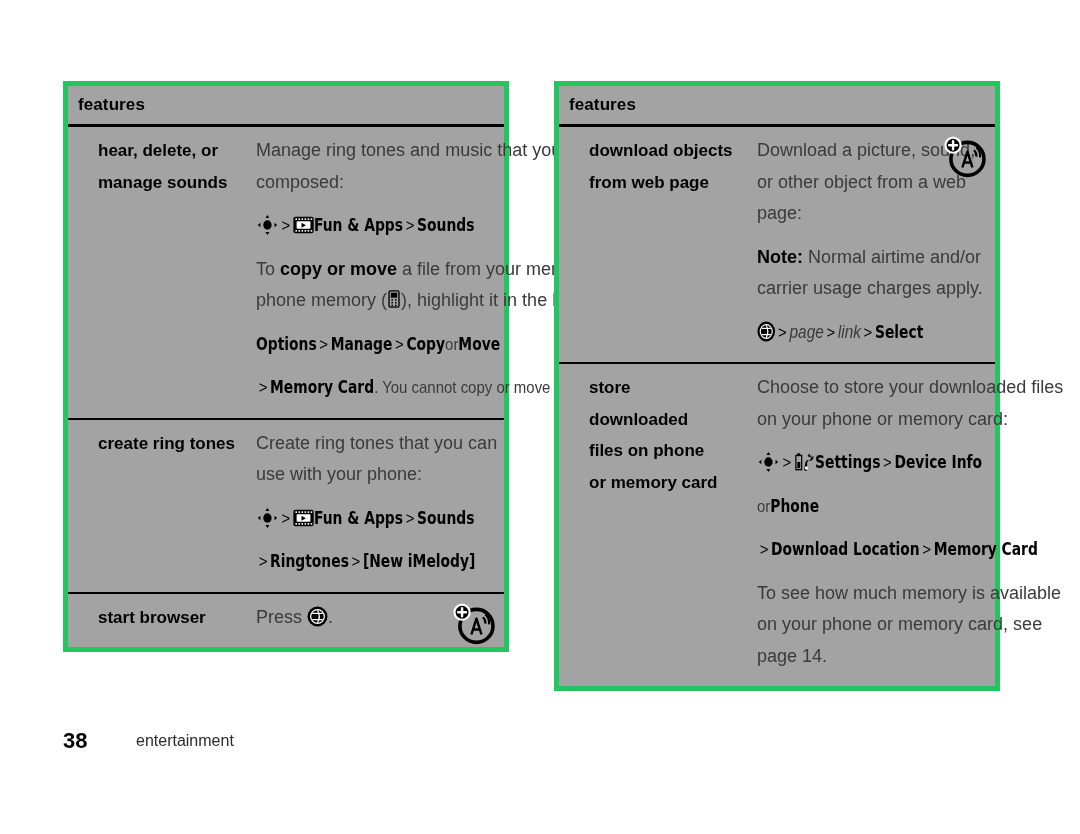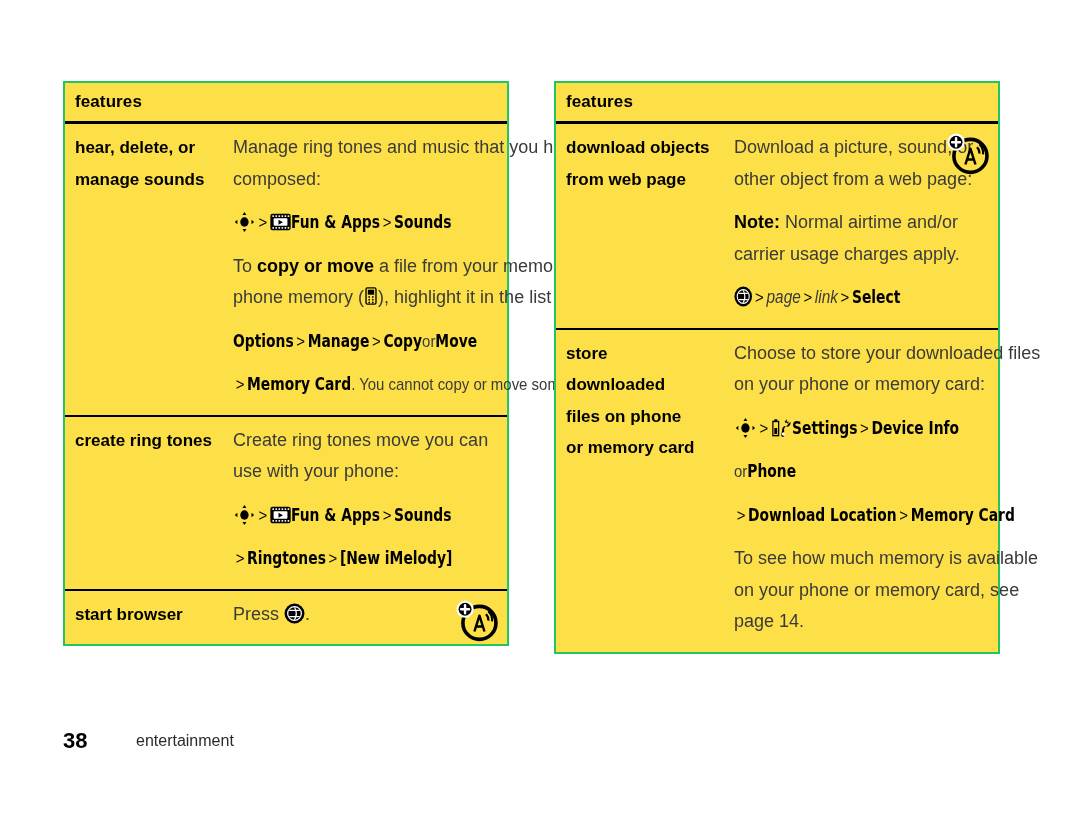--- a/index.html
+++ b/index.html
@@ -12,39 +12,40 @@
     height: 834px;
     position: relative;
     font-family: "Liberation Sans", sans-serif;
     color: #000000;
     overflow: hidden;
   }
 
   
   .feature-table {
     position: absolute;
-    border: 2px solid #22c55e;
-    background: #fde047;
+    border: 5px solid #22c55e;
+    background: #a3a3a3;
     box-sizing: border-box;
   }
   #table-left  { left: 63px;  top: 81px;  width: 446px; }
   #table-right { left: 554px; top: 81px;  width: 446px; }
 
   .table-header {
     border-bottom: 3px solid #000;
     padding: 9px 0 9px 10px;
     font-weight: bold;
     font-size: 17px;
     letter-spacing: .1px;
   }
 
   .feature-row {
     display: flex;
     border-top: 2px solid #000;
     box-sizing: border-box;
+    padding-left: 20px;
   }
   .feature-row.first { border-top: none; }
 
   .cell-name {
     flex: 0 0 168px;
     padding: 8px 6px 14px 10px;
     box-sizing: border-box;
     font-weight: bold;
     font-size: 17px;
     line-height: 31.5px;
@@ -186,21 +187,21 @@
               <circle cx="18" cy="28" r="1.9" fill="#000"></circle>
               <circle cx="10" cy="34" r="1.9" fill="#000"></circle>
               <circle cx="18" cy="34" r="1.9" fill="#000"></circle>
             </svg></span><span class="plain">), highlight it in the list and press</span></p><p class="gap"><span class="mpath"><span class="b">Options</span><span class="sep">&gt;</span><span class="b">Manage</span><span class="sep">&gt;</span><span class="b">Copy</span><span class="plain">or</span><span class="b">Move</span></span></p><p class="gap"><span class="mpath"><span class="sep">&gt;</span><span class="b">Memory Card</span><span class="plain">. You cannot copy or move some copyrighted files.</span></span></p></div>
     </div>
     <div class="feature-row">
       <div class="cell-name">
         <div>create ring tones</div>
       </div>
       <div class="cell-desc">
-        <p><span class="plain">Create ring tones move you can use with your phone:</span></p>
+        <p><span class="plain">Create ring tones that you can use with your phone:</span></p>
         <p class="gap"><span class="mpath"><span><svg class="inline-ico navkey" viewBox="0 0 52 44" xmlns="http://www.w3.org/2000/svg">
                 <circle cx="26" cy="22" r="9.5" fill="#000"></circle>
                 <path d="M26 2 l4.5 6 h-9 z" fill="#000"></path>
                 <path d="M26 42 l4.5 -6 h-9 z" fill="#000"></path>
                 <path d="M4 22 l6 -4.5 v9 z" fill="#000"></path>
                 <path d="M48 22 l-6 -4.5 v9 z" fill="#000"></path>
               </svg></span><span class="sep">&gt;</span><span><svg class="inline-ico appico" viewBox="0 0 52 38" xmlns="http://www.w3.org/2000/svg">
                 <rect x="1" y="1" width="50" height="36" rx="5" fill="#000"></rect>
                 <rect x="6" y="4.5" width="4" height="3.5" fill="#fff"></rect>
                 <rect x="6" y="30" width="4" height="3.5" fill="#fff"></rect>

